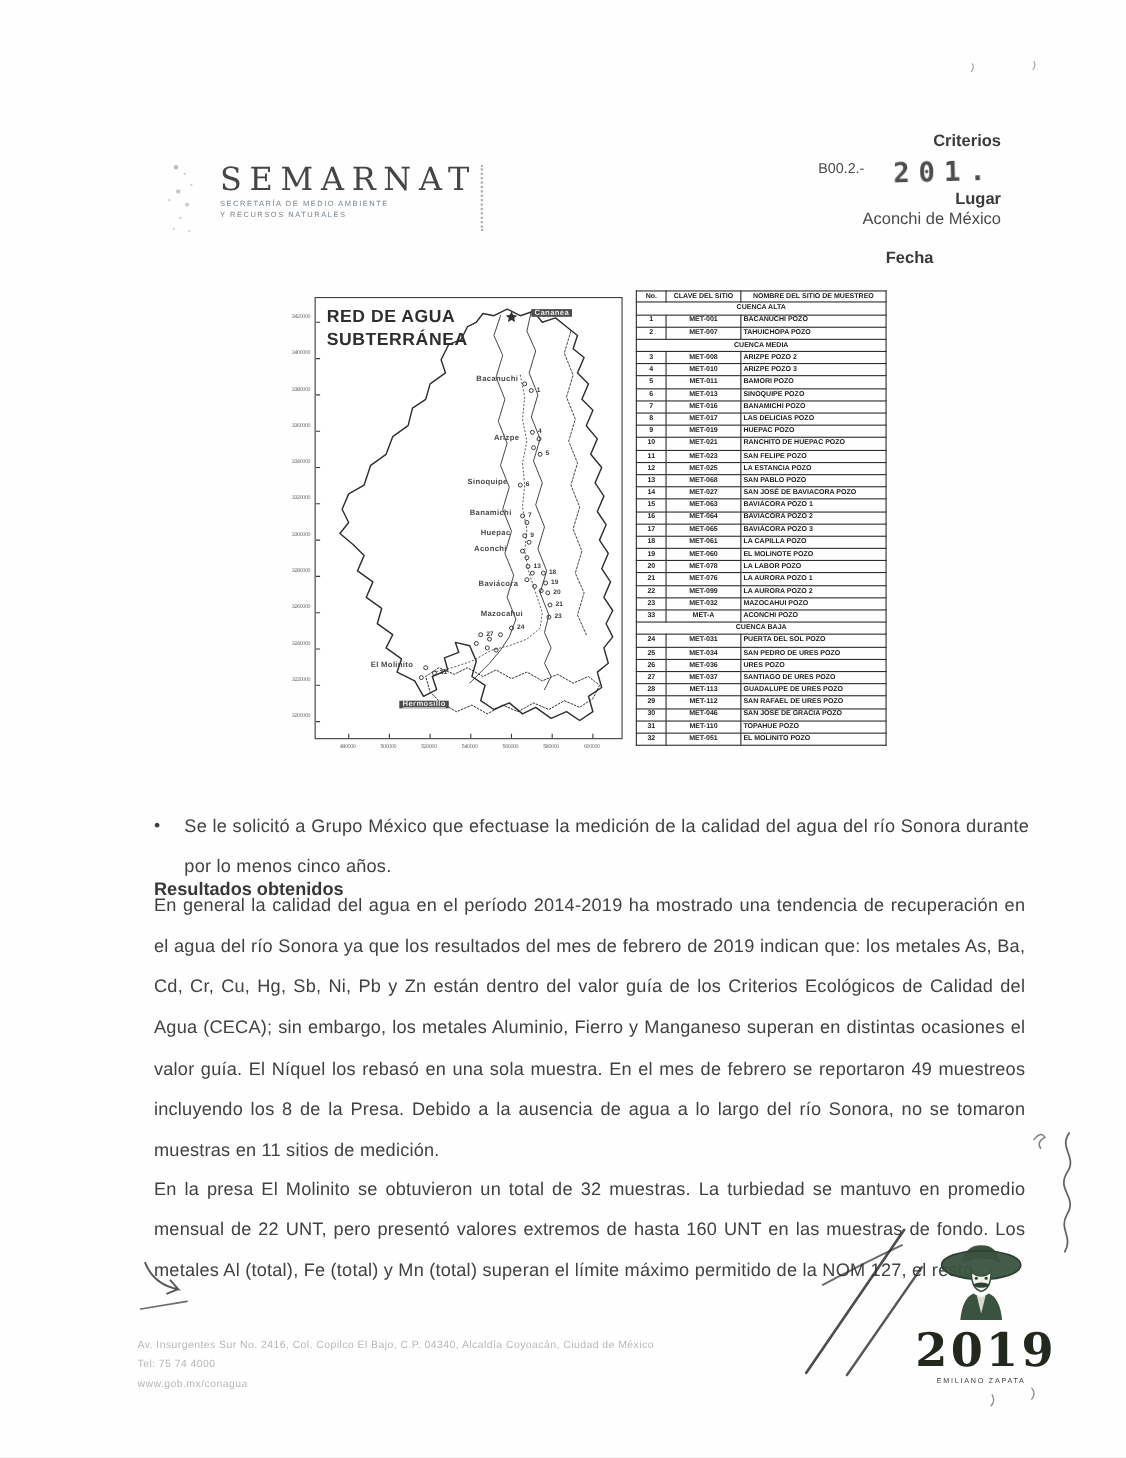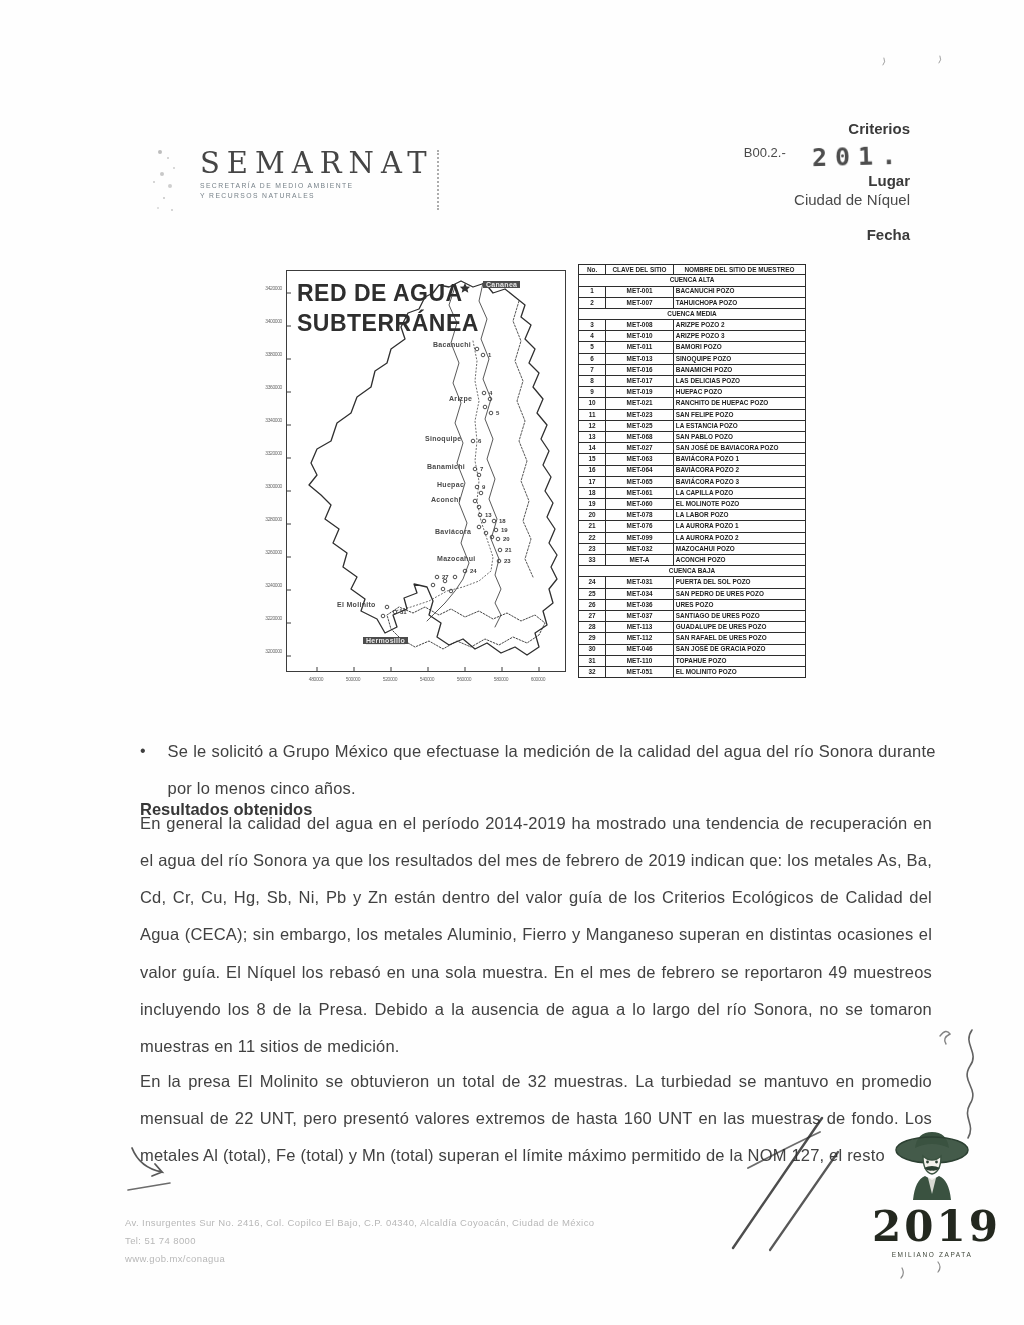--- a/index.html
+++ b/index.html
@@ -24,26 +24,26 @@
   .conagua .txt .wordmark{font-family:"DejaVu Serif",serif;font-size:27px;letter-spacing:3px;
         color:#454545;filter:blur(.3px);}
   .conagua .txt .sub{font-size:6px;letter-spacing:1.2px;color:#5e6b74;opacity:.8;filter:blur(.3px);}
   .memo-block{position:absolute;right:114px;top:120px;text-align:right;line-height:1.25;}
   .memo-block .bold{font-weight:bold;font-size:15px;color:#3a3a3a;}
   .memo-code-row{display:flex;justify-content:flex-end;align-items:flex-start;gap:26px;margin:2px 0 0;}
   .memo-code{font-size:13px;color:#4a4a4a;padding-top:4px;}
   .memo-stamp{font-family:"DejaVu Sans Mono",monospace;font-weight:bold;font-size:25px;
         letter-spacing:8px;color:#4d4d4d;transform:rotate(-1.5deg);filter:blur(.4px);margin-right:6px;}
   .memo-place{font-size:15px;color:#4a4a4a;}
-  .memo-fecha{margin-top:16px;}
+  .memo-fecha{margin-top:16px;text-align:center;}
 
   
   .map-wrap{position:absolute;left:252px;top:268px;width:314px;height:430px;}
   .map-box{position:absolute;left:34px;top:2px;width:278px;height:400px;border:1.5px solid #3c3c3c;background:#fff;}
-  .map-title{position:absolute;left:10px;top:8px;font-size:23px;font-weight:bold;color:#2e2e2e;
+  .map-title{position:absolute;left:10px;top:8px;font-size:16px;font-weight:bold;color:#2e2e2e;
         line-height:1.3;letter-spacing:.5px;filter:blur(.2px);}
   .map-svg{position:absolute;left:0;top:0;width:278px;height:400px;}
   .map-label{position:absolute;font-size:7px;color:#4a4a4a;filter:blur(.3px);white-space:nowrap;font-weight:bold;letter-spacing:.3px;}
   .map-label.hl{background:#4c4c4c;color:#e8e8e8;padding:0 3px;filter:blur(.4px);}
   .map-label.underline{text-decoration:underline;}
   .pt-num{position:absolute;font-size:6px;color:#3c3c3c;filter:blur(.25px);font-weight:bold;}
   .ytick{position:absolute;left:0;width:30px;text-align:right;font-size:5px;color:#6d6d6d;
         letter-spacing:-.4px;filter:blur(.35px);}
   .xtick{position:absolute;top:408px;width:30px;text-align:center;font-size:5px;color:#6d6d6d;
         letter-spacing:-.4px;filter:blur(.35px);}
@@ -63,21 +63,21 @@
   
   .bullet-item{position:absolute;left:140px;top:733px;width:800px;display:flex;gap:22px;}
   .bullet-dot{font-size:16px;color:#3f3f3f;line-height:2.25;}
   .body-text{font-size:16.5px;line-height:2.25;color:#414141;letter-spacing:.2px;
         text-align:justify;filter:blur(.15px);}
   .heading{position:absolute;left:140px;top:800px;font-size:16.5px;font-weight:bold;color:#373737;filter:blur(.15px);}
   .para1{position:absolute;left:140px;top:805px;width:792px;}
   .para2{position:absolute;left:140px;top:1063px;width:792px;}
 
   
-  .zapata{position:absolute;left:832px;top:1128px;width:120px;text-align:center;margin-left:40px;}
+  .zapata{position:absolute;left:832px;top:1128px;width:120px;text-align:center;}
   .zapata .year{font-family:"DejaVu Serif",serif;font-weight:bold;font-size:42px;color:#23281f;
         letter-spacing:3px;line-height:1;filter:blur(.25px);}
   .zapata .name{font-size:6.5px;letter-spacing:1.6px;color:#3c4437;margin-top:3px;filter:blur(.3px);}
 
   
   .footer{position:absolute;left:125px;top:1214px;font-size:9.5px;color:#707070;opacity:.5;
         letter-spacing:.4px;line-height:1.9;filter:blur(.4px);}
 
   .ink{position:absolute;left:0;top:0;width:1024px;height:1325px;pointer-events:none;}
 </style>
@@ -96,21 +96,21 @@
   </div>
   <div class="hdr-divider"></div>
 
   <div class="memo-block">
     <div class="bold">Criterios</div>
     <div class="memo-code-row">
       <span class="memo-code">B00.2.-</span>
       <span class="memo-stamp">201.</span>
     </div>
     <div class="bold">Lugar</div>
-    <div class="memo-place">Ciudad de Níquel</div>
+    <div class="memo-place">Aconchi de México</div>
     <div class="bold memo-fecha">Fecha</div>
   </div>
 
   <div class="map-wrap">
     <div id="yticks">
         <div class="ytick" style="top: 17px;">3420000</div>
         <div class="ytick" style="top: 50px;">3400000</div>
         <div class="ytick" style="top: 83px;">3380000</div>
         <div class="ytick" style="top: 116px;">3360000</div>
         <div class="ytick" style="top: 149px;">3340000</div>
@@ -443,21 +443,21 @@
       <path d="M31,40 Q39,36 47,40 Q43,43.5 39,42.5 Q35,43.5 31,40 Z" fill="#2c4032"></path>
       <path d="M20,72 Q22,52 32,48 L39,52 L46,48 Q56,52 58,72 Z" fill="#3a5240"></path>
       <path d="M35,50 L39,66 L43,50" fill="#f4f2ec" opacity=".85"></path>
     </svg>
     <div class="year">2019</div>
     <div class="name">EMILIANO ZAPATA</div>
   </div>
 
   <div class="footer">
     <div>Av. Insurgentes Sur No. 2416, Col. Copilco El Bajo, C.P. 04340, Alcaldía Coyoacán, Ciudad de México</div>
-    <div>Tel: 51 74 8000</div>
+    <div>Tel: 75 74 4000</div>
     <div>www.gob.mx/conagua</div>
   </div>
 
   <svg class="ink" viewBox="0 0 1024 1325">
     <g fill="none" stroke="#2e2e2e" stroke-linecap="round">
       <path stroke-width="2.4" d="M822,1118 L733,1248" opacity=".85"></path>
       <path stroke-width="2.2" d="M838,1152 L770,1250" opacity=".8"></path>
       <path stroke-width="1.8" d="M748,1168 Q790,1146 820,1132" opacity=".7"></path>
       <path stroke-width="1.8" d="M132,1148 q8,20 30,24 l-7,-8 m7,8 l-10,4" opacity=".8"></path>
       <path stroke-width="1.6" d="M128,1190 L170,1183" opacity=".7"></path>

